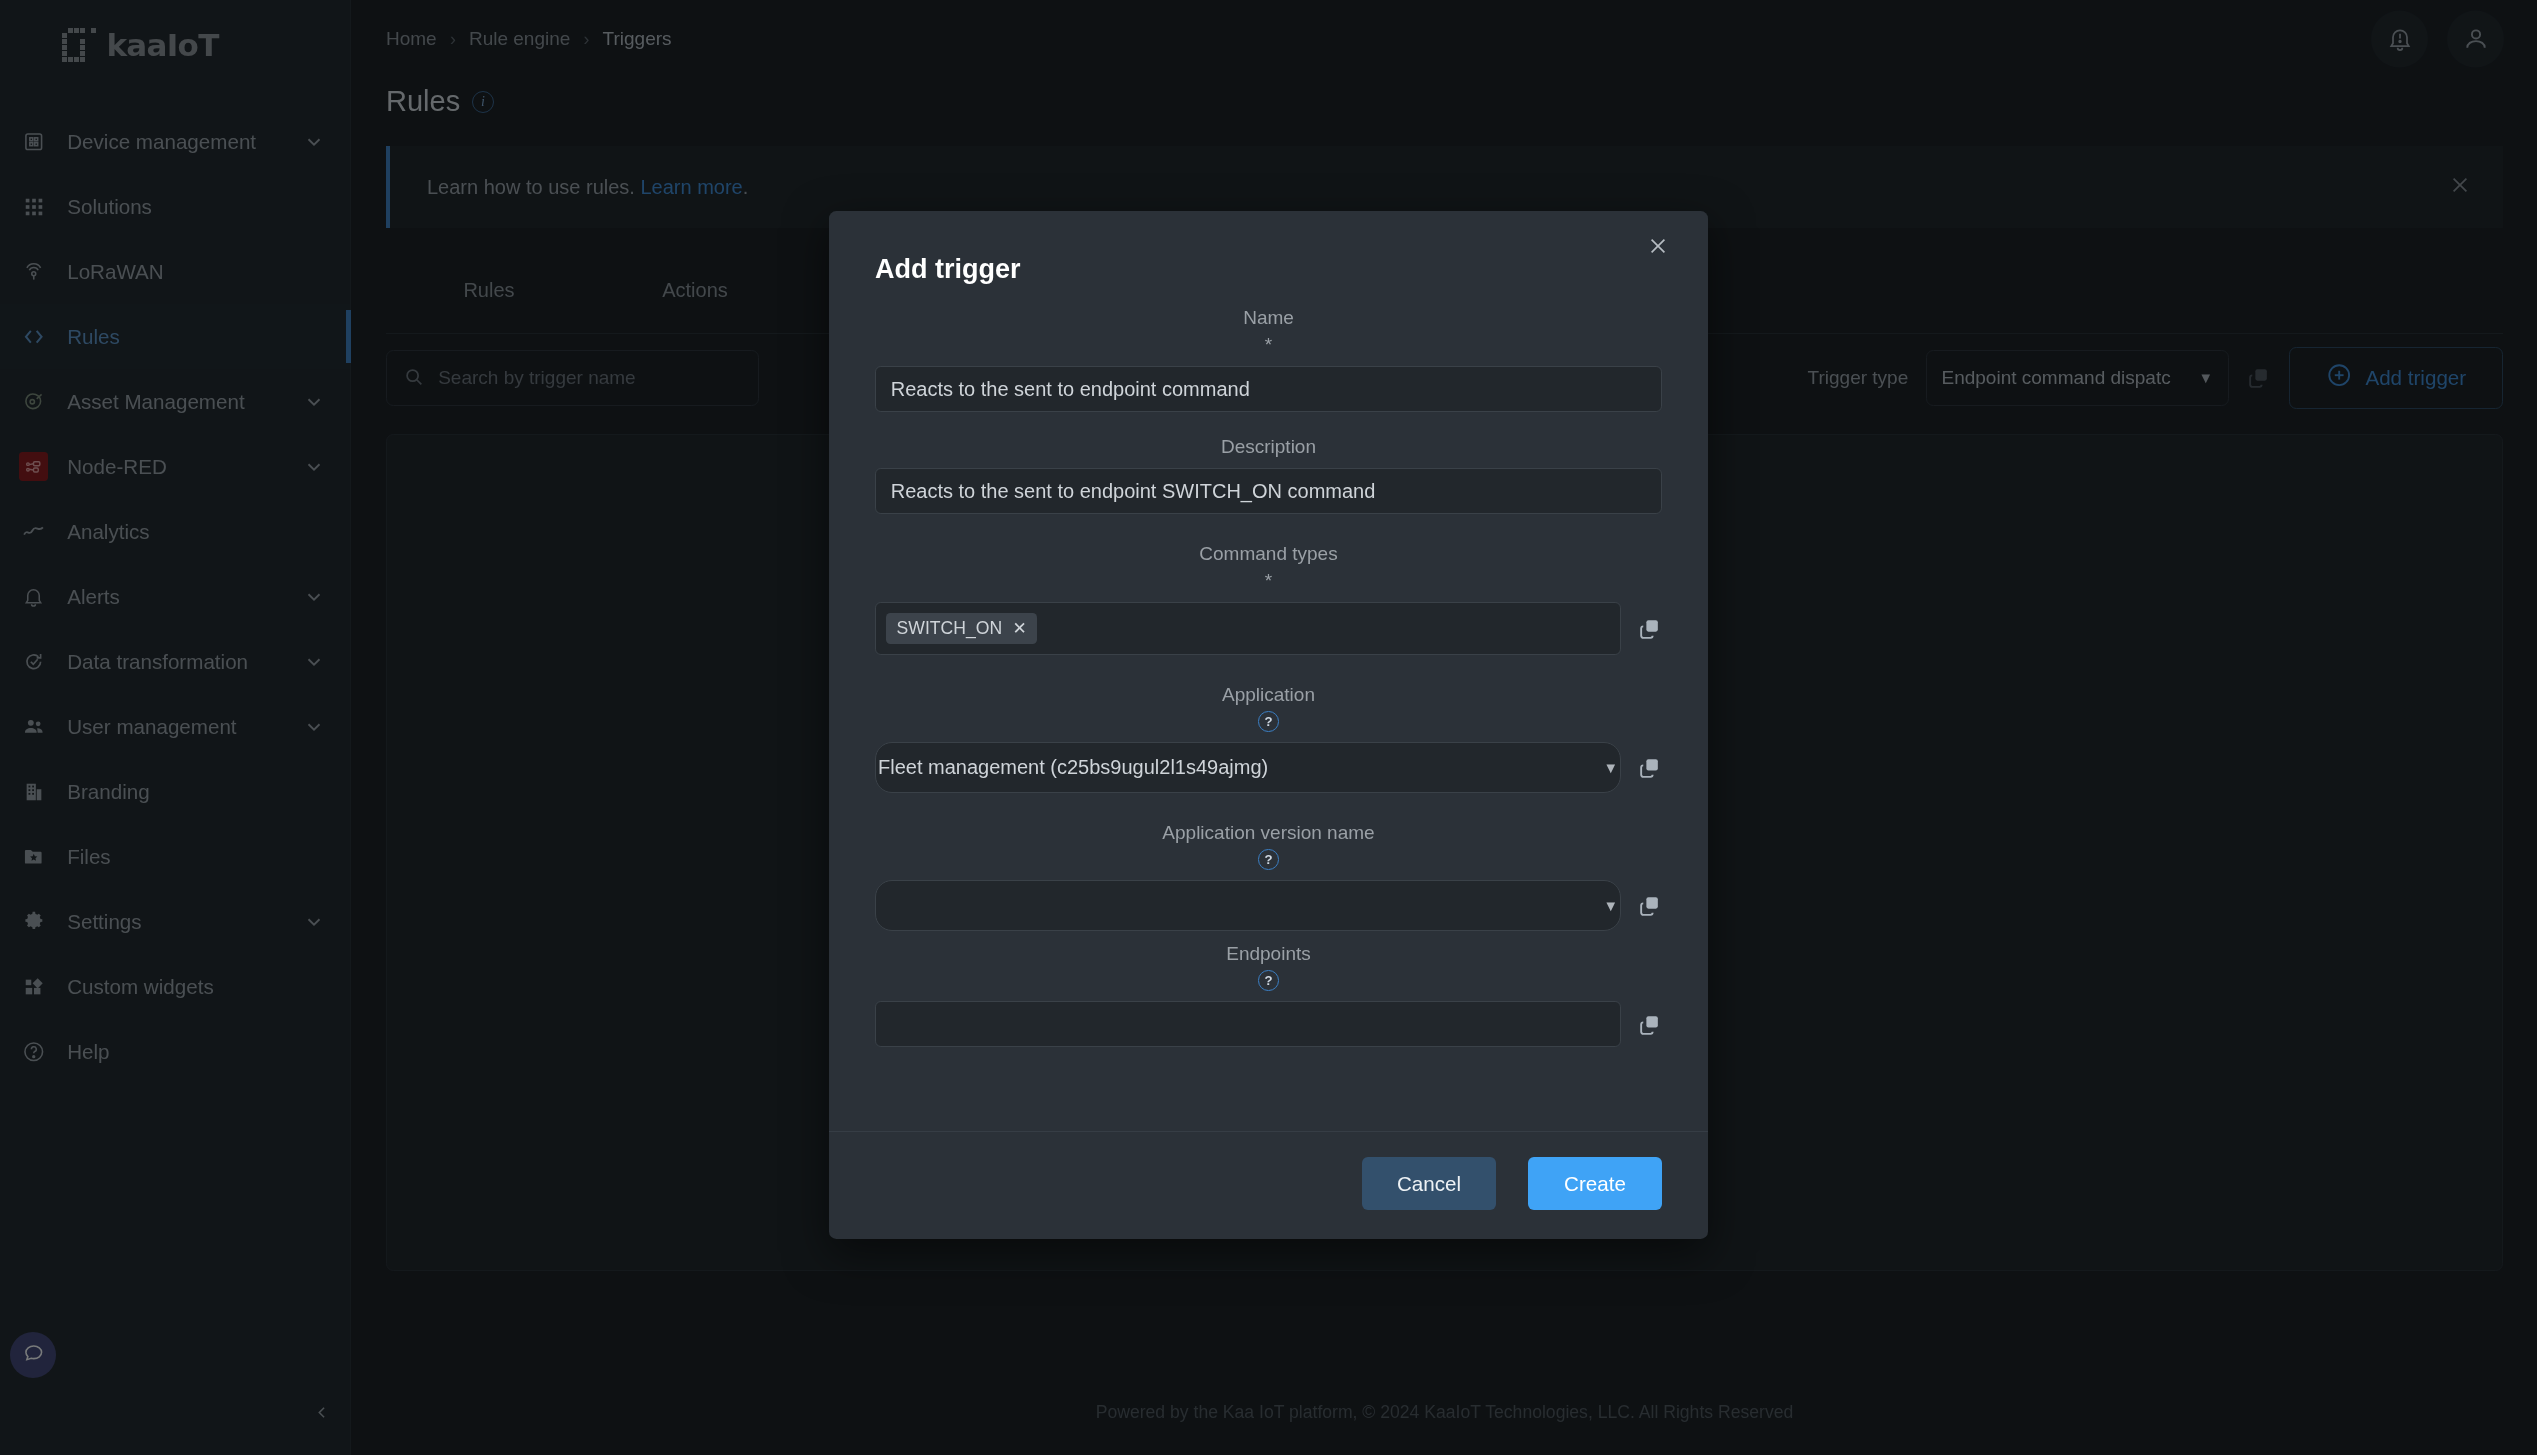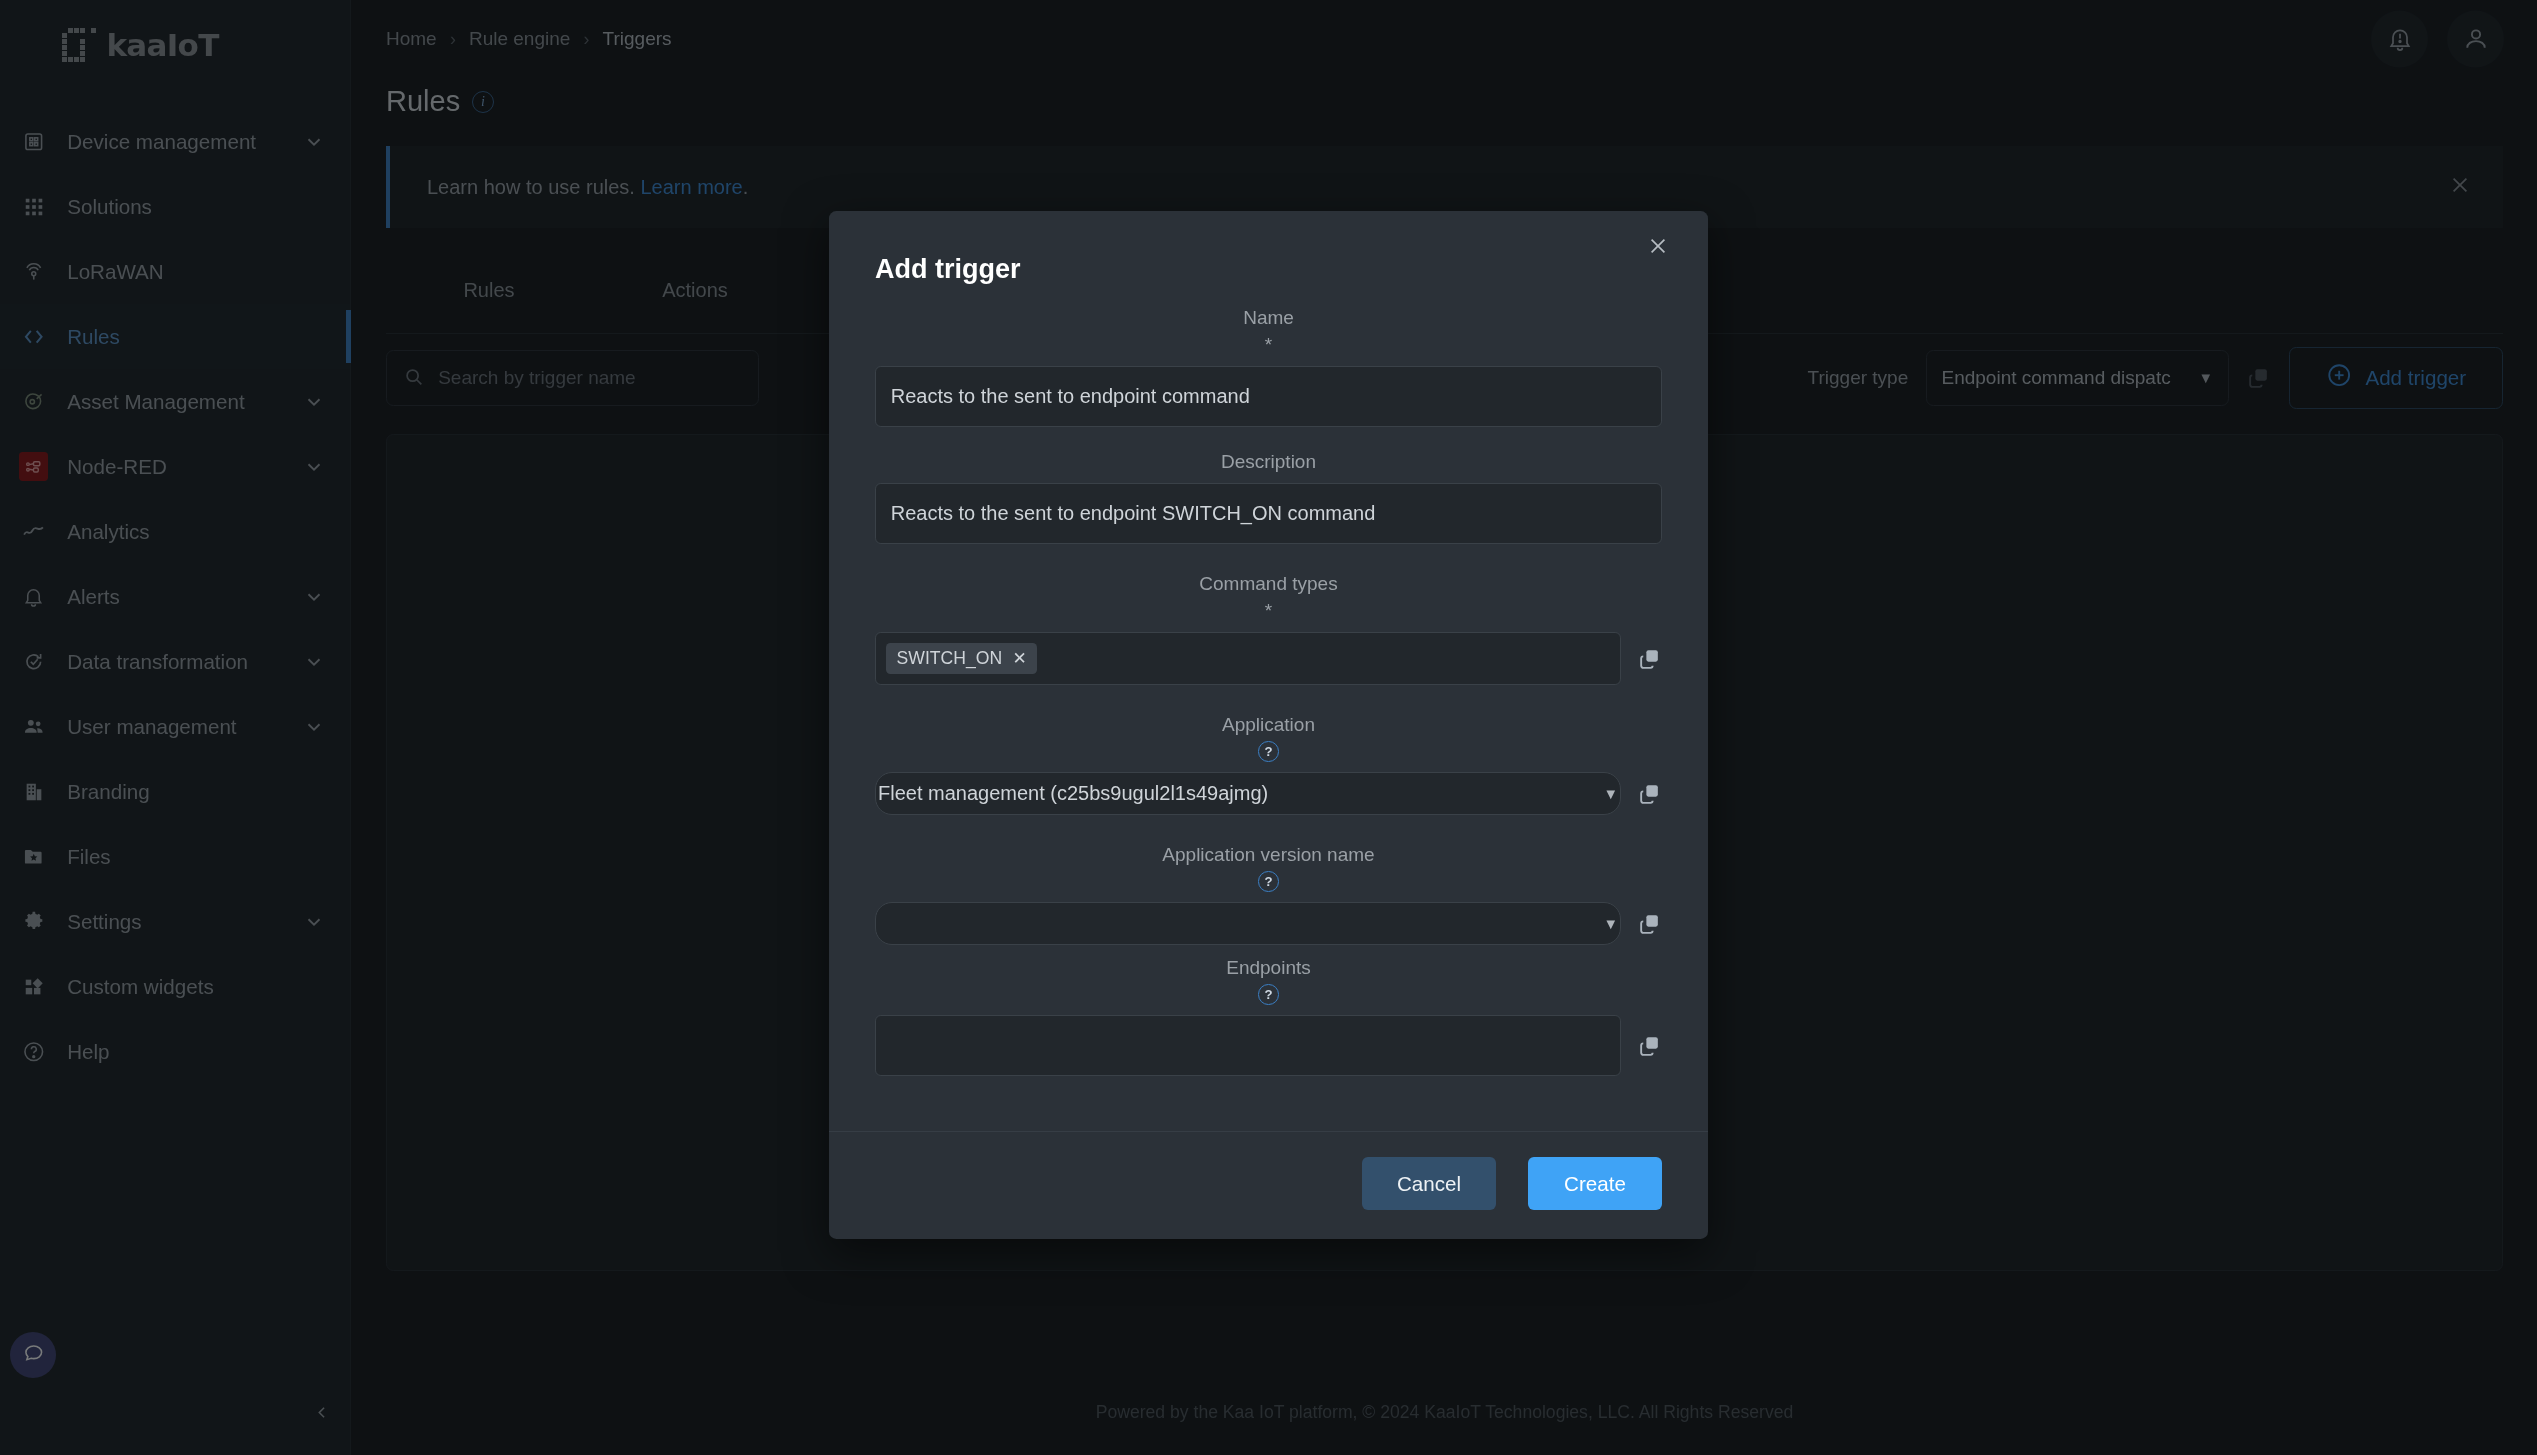--- a/index.html
+++ b/index.html
@@ -189,28 +189,28 @@
   }
   .req { color: #9aa0a6; }
   .help-dot {
     width: 20.6px; height: 20.6px; border-radius: 50%;
     border: 1.5px solid #3b7fc4; color: #cfd8e2; font-size: 13.2px;
     display: flex; align-items: center; justify-content: center;
     font-weight: 700; cursor: pointer;
   }
   .field-row { display: flex; align-items: center; gap: 16px; }
   .input {
-    flex: 1; height: 61px; background: #22272c; border: 0.7px solid #3a4148;
+    flex: 1; height: 46px; background: #22272c; border: 0.7px solid #3a4148;
     border-radius: 5.9px; color: #cfd4d9; font-size: 20px;
     padding: 0 14.7px; display: flex; align-items: center;
     font-family: "Liberation Sans", sans-serif; outline: none;
   }
   .input.full { width: 100%; }
   .select-ctl {
-    flex: 1; height: 43px; background: #22272c; border: 0.7px solid #3a4148;
+    flex: 1; height: 51px; background: #22272c; border: 0.7px solid #3a4148;
     border-radius: 17px; color: #cfd4d9; font-size: 20px;
     padding: 0 2px; display: flex; align-items: center; cursor: pointer;
   }
   .select-ctl .sval { flex: 1; white-space: nowrap; overflow: hidden; }
   .caret { color: #aeb4ba; font-size: 14.7px; }
   .chips {
     flex: 1; min-height: 53px; background: #22272c; border: 0.7px solid #3a4148;
     border-radius: 5.9px; padding: 0 10.3px; display: flex; align-items: center; gap: 7.3px;
   }
   .chip {

